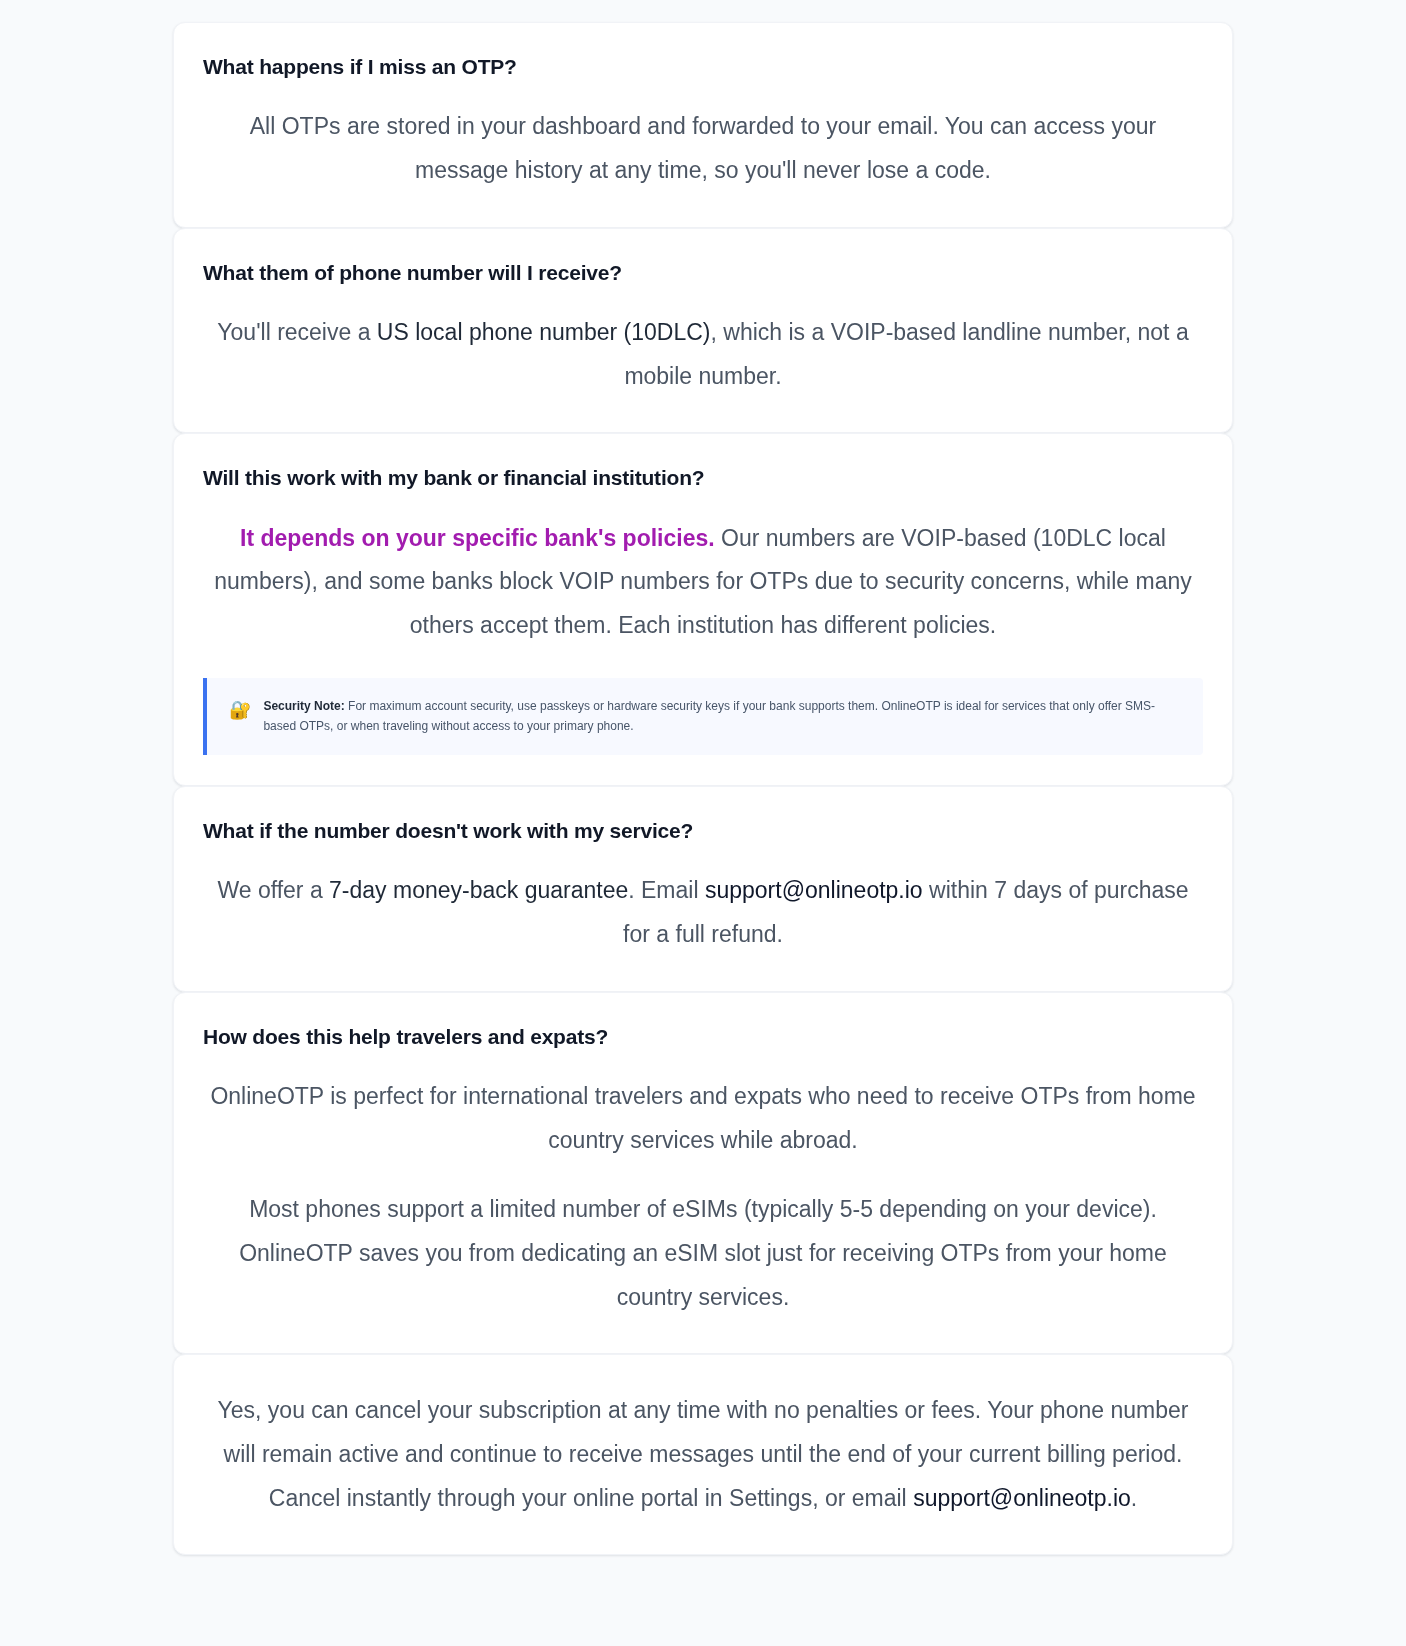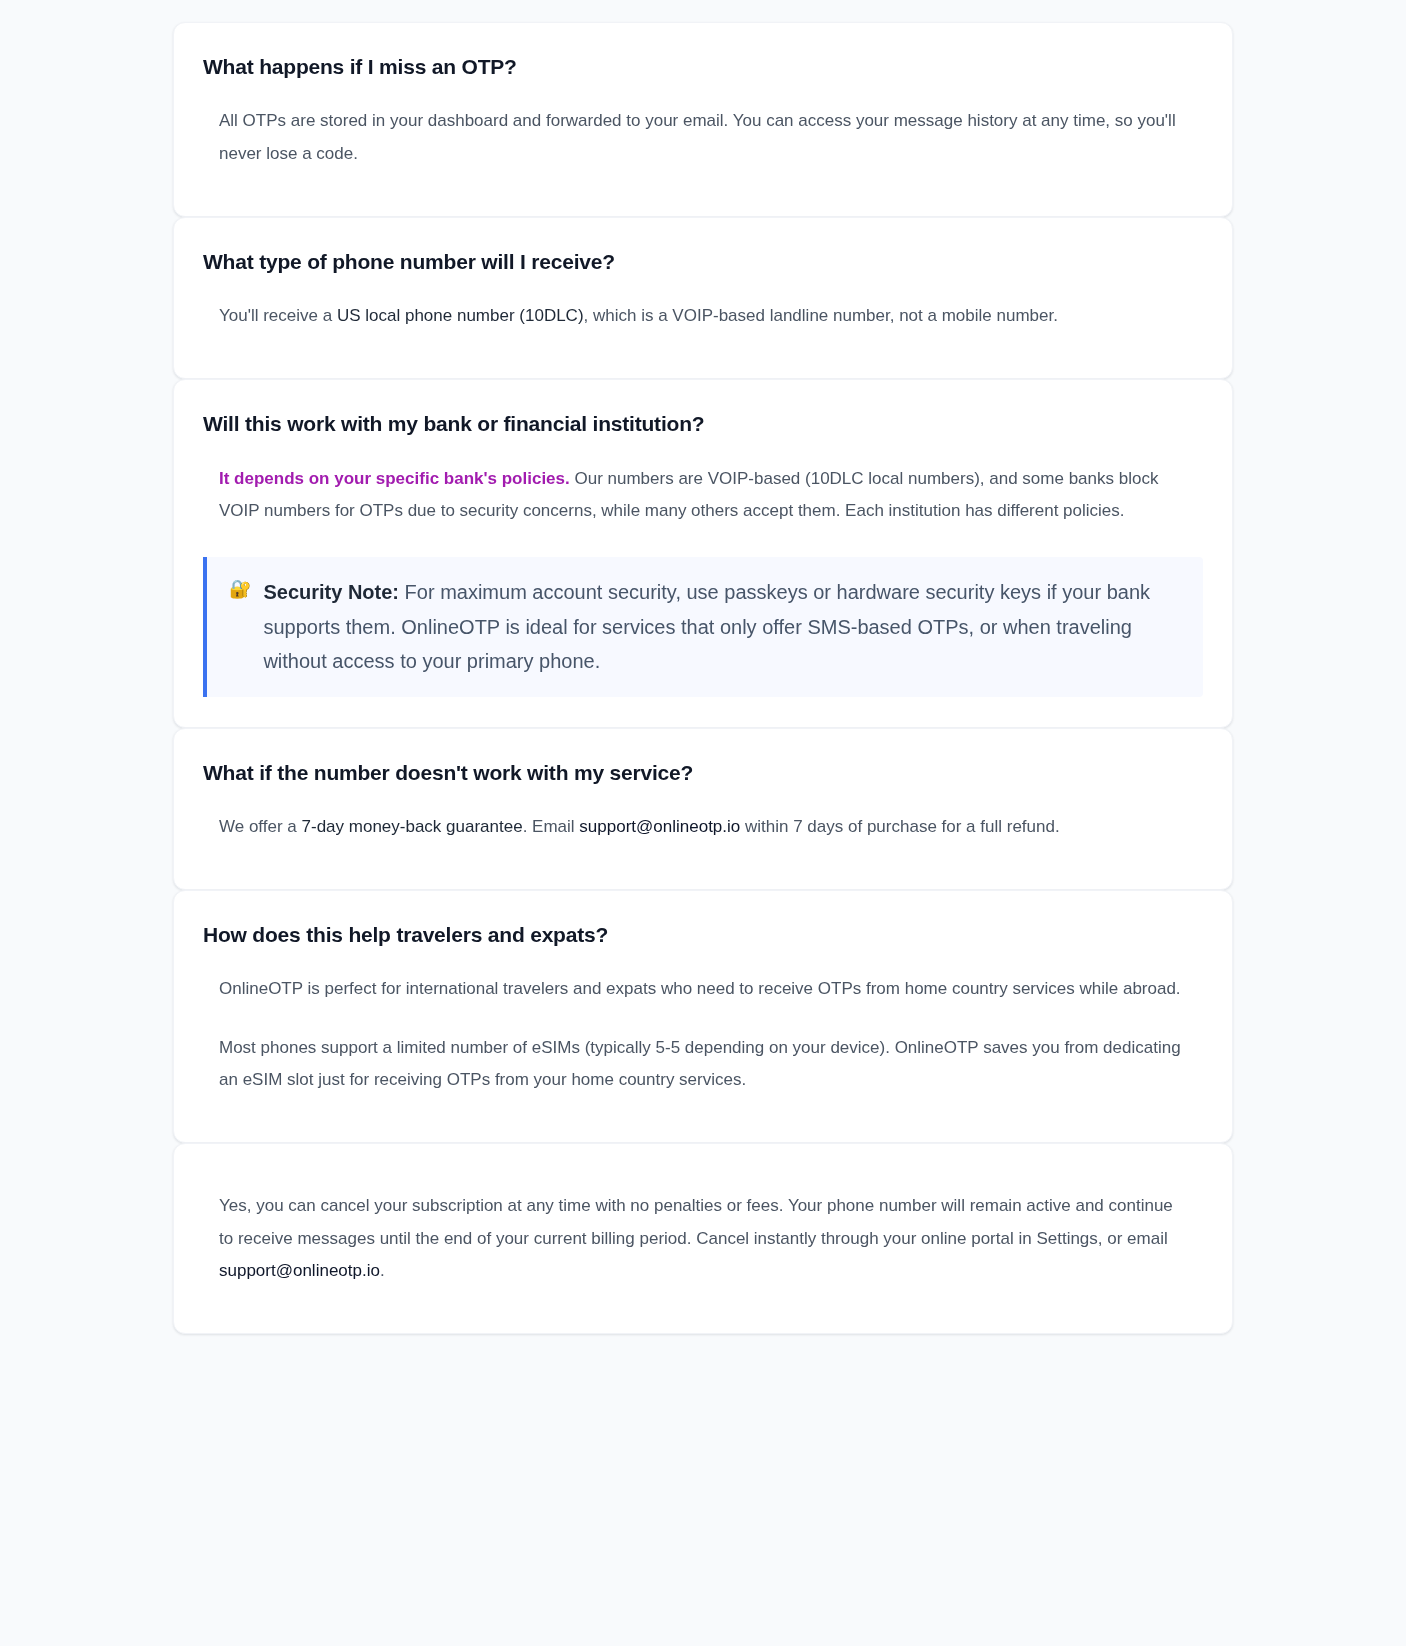--- a/index.html
+++ b/index.html
@@ -38,25 +38,26 @@
   .faq-question {
     margin: 0 0 25px 0;
     font-size: 21px;
     line-height: 1.3;
     font-weight: bold;
     color: #111827;
     letter-spacing: -0.2px;
   }
 
   .faq-answer {
-    margin: 16px;
-    font-size: 17px;
+    margin: 4px;
+    font-size: 23px;
     line-height: 1.9;
     color: #4b5563;
     font-weight: normal;
+    text-align: center;
   }
 
   .faq-answer + .faq-answer {
     margin-top: 26px;
   }
 
   .strong {
     font-weight: normal;
     color: #1f2937;
   }
@@ -83,42 +84,42 @@
   }
 
   .security-note .note-icon {
     font-size: 18px;
     line-height: 1.55;
     flex: 0 0 auto;
     padding-top: 1px;
   }
 
   .security-note .note-body {
-    font-size: 20px;
+    font-size: 12px;
     line-height: 1.72;
     color: #475569;
     margin: 0;
   }
 
   .security-note .note-label {
     font-weight: bold;
     color: #1f2937;
   }
 </style>
 </head>
 <body>
 
 <div class="faq-page">
   <div class="faq-list" id="faq-list">
       <div class="faq-card">
         <h3 class="faq-question">What happens if I miss an OTP?</h3>
         <p class="faq-answer"><span>All OTPs are stored in your dashboard and forwarded to your email. You can access your message history at any time, so you'll never lose a code.</span></p>
       </div>
       <div class="faq-card">
-        <h3 class="faq-question">What type of phone number will I receive?</h3>
+        <h3 class="faq-question">What them of phone number will I receive?</h3>
         <p class="faq-answer"><span>You'll receive a </span><strong class="strong">US local phone number (10DLC)</strong><span>, which is a VOIP-based landline number, not a mobile number.</span></p>
       </div>
       <div class="faq-card">
         <h3 class="faq-question">Will this work with my bank or financial institution?</h3>
         <p class="faq-answer"><strong class="highlight-warning">It depends on your specific bank's policies.</strong><span> Our numbers are VOIP-based (10DLC local numbers), and some banks block VOIP numbers for OTPs due to security concerns, while many others accept them. Each institution has different policies.</span></p>
         <div class="security-note">
           <span class="note-icon">🔐</span>
           <p class="note-body"><span class="note-label">Security Note:</span><span> For maximum account security, use passkeys or hardware security keys if your bank supports them. OnlineOTP is ideal for services that only offer SMS-based OTPs, or when traveling without access to your primary phone.</span></p>
         </div>
       </div>

